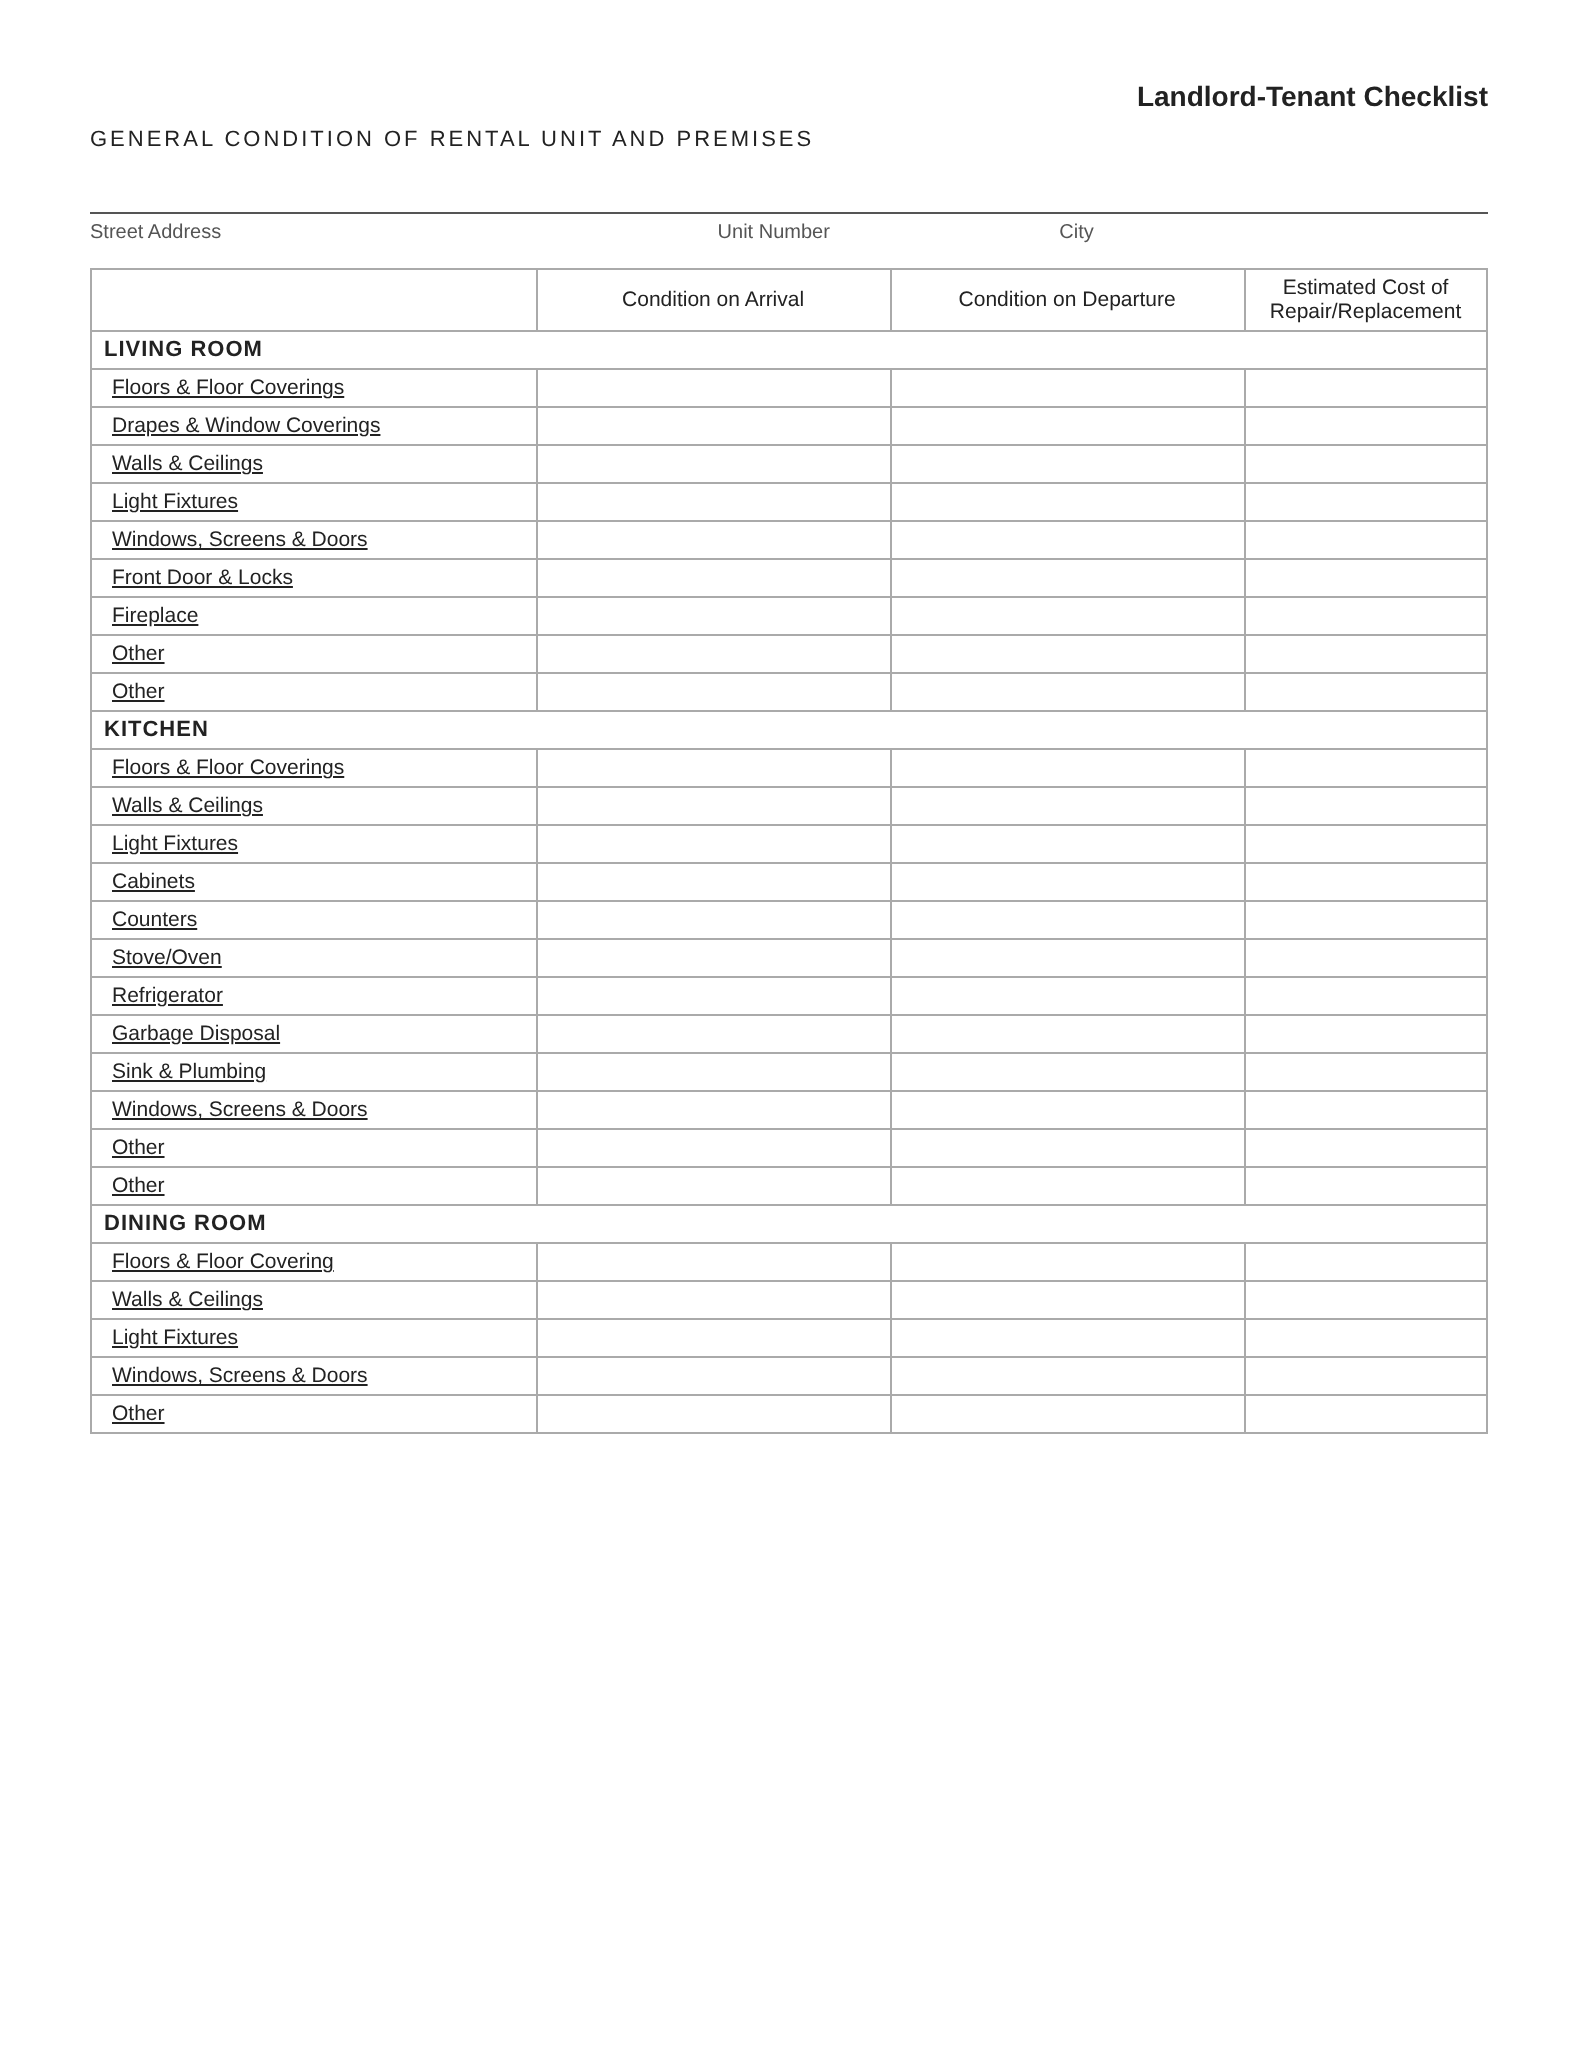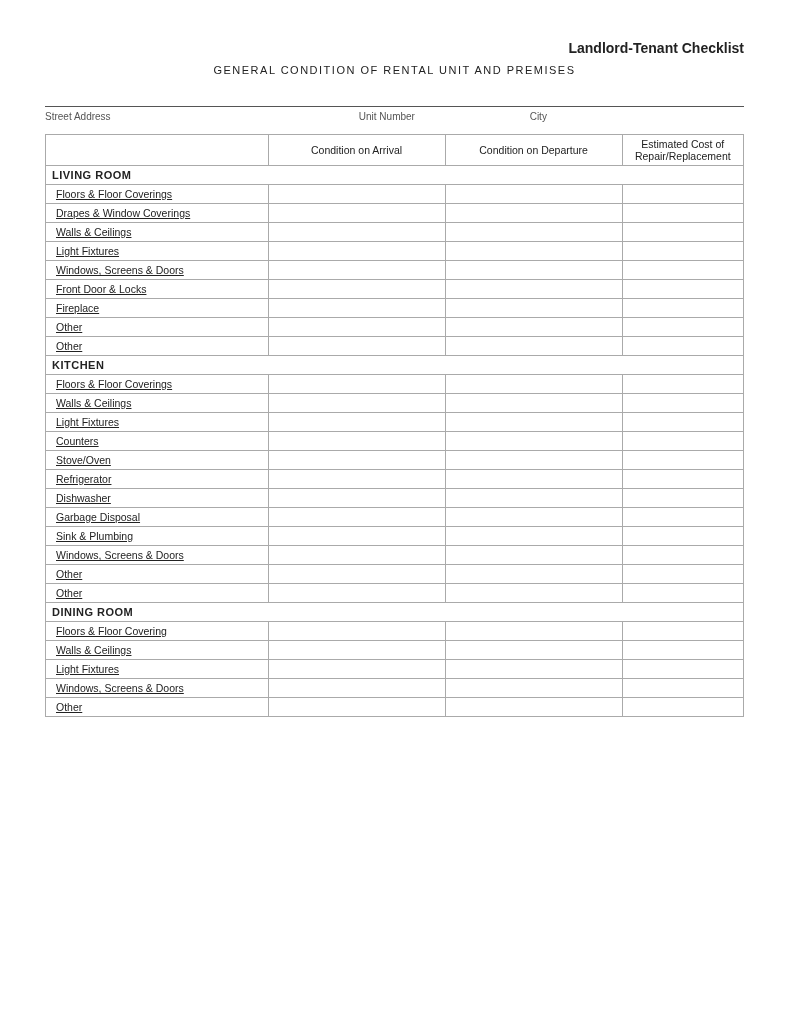--- a/index.html
+++ b/index.html
@@ -12,21 +12,20 @@
       min-height: 1024px;
       padding: 40px 45px;
     }
     .page-title {
       text-align: right;
       font-weight: bold;
       font-size: 14px;
       margin-bottom: 8px;
     }
     .page-subtitle {
-      text-align: center;
       font-size: 11px;
       letter-spacing: 1.5px;
       margin-bottom: 30px;
     }
     .address-row {
       display: flex;
       align-items: center;
       border-top: 1px solid #555;
       padding-top: 4px;
       margin-bottom: 12px;
@@ -182,39 +181,39 @@
         <td></td>
         <td></td>
       </tr>
       <tr class="item-row">
         <td class="item-label">Light Fixtures</td>
         <td></td>
         <td></td>
         <td></td>
       </tr>
       <tr class="item-row">
+        <td class="item-label">Cabinets</td>
+        <td></td>
+        <td></td>
+        <td></td>
+      </tr>
+      <tr class="item-row">
         <td class="item-label">Counters</td>
         <td></td>
         <td></td>
         <td></td>
       </tr>
       <tr class="item-row">
         <td class="item-label">Stove/Oven</td>
         <td></td>
         <td></td>
         <td></td>
       </tr>
       <tr class="item-row">
         <td class="item-label">Refrigerator</td>
-        <td></td>
-        <td></td>
-        <td></td>
-      </tr>
-      <tr class="item-row">
-        <td class="item-label">Dishwasher</td>
         <td></td>
         <td></td>
         <td></td>
       </tr>
       <tr class="item-row">
         <td class="item-label">Garbage Disposal</td>
         <td></td>
         <td></td>
         <td></td>
       </tr>

